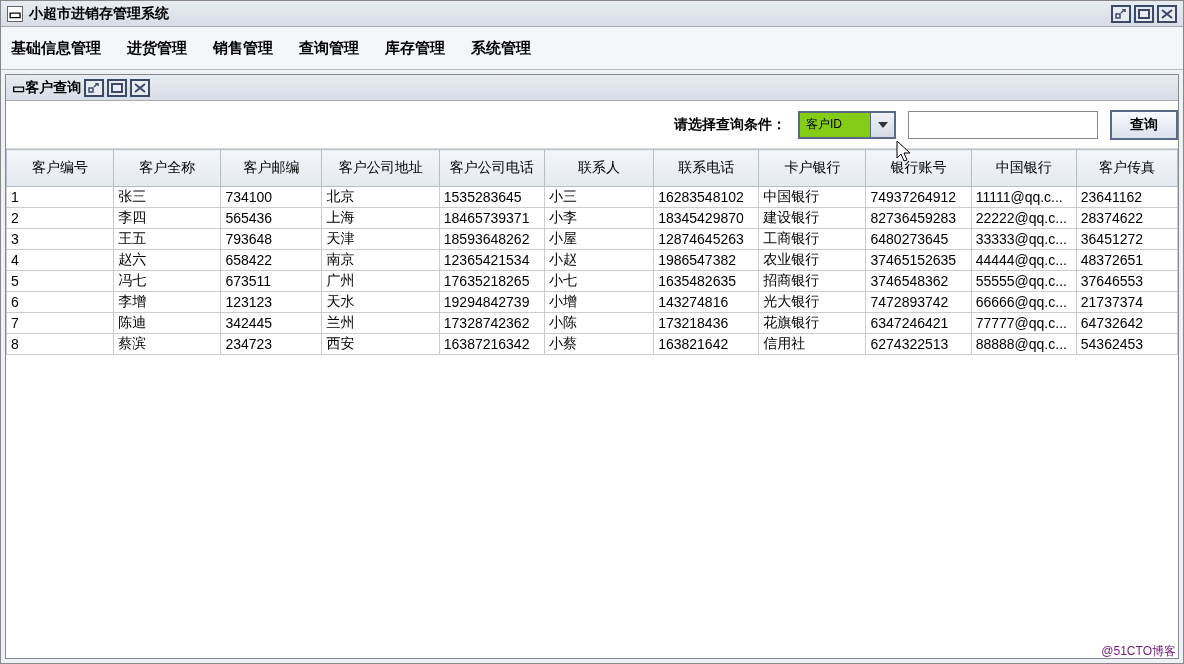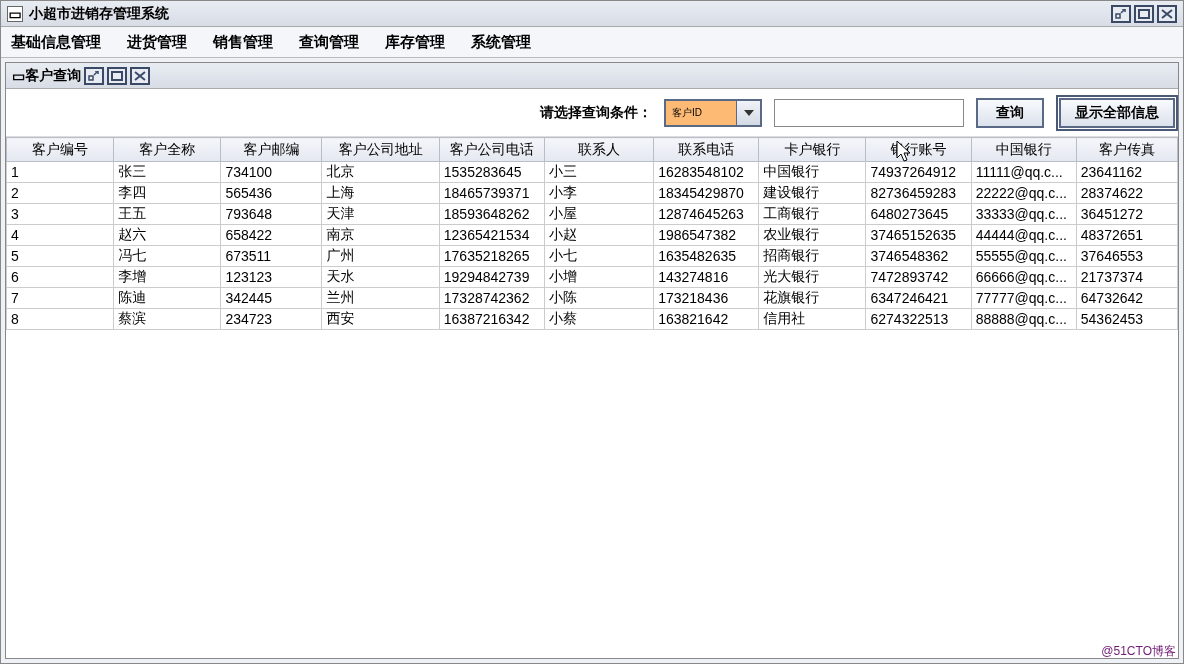--- a/index.html
+++ b/index.html
@@ -43,21 +43,21 @@
       border: 2px solid #3a4a66;
       margin-left: 3px;
       display: flex; align-items: center; justify-content: center;
       font-weight: bold;
       font-size: 12px;
       cursor: pointer;
       background: #e8ecf2;
       font-family: Arial, sans-serif;
     }
     .menubar {
-      height: 31px;
+      height: 43px;
       background: #f4f6fa;
       border-bottom: 1px solid #bbb;
       display: flex;
       align-items: center;
       padding: 0 6px;
       gap: 18px;
       font-size: 15px;
       font-weight: bold;
     }
     .menu-item { cursor: pointer; padding: 2px 4px; }
@@ -92,22 +92,22 @@
     .combo {
       display: flex;
       border: 2px solid #5a6a86;
       height: 28px;
     }
     .combo-field {
       width: 70px;
       padding: 12px 6px;
       display: flex;
       align-items: center;
-      background: #fdba74;
-      font-size: 10px;
+      background: #84cc16;
+      font-size: 12px;
     }
     .combo-btn {
       width: 24px;
       border-left: 1px solid #5a6a86;
       background: linear-gradient(#f0f3f8, #d4dae4);
       display: flex; align-items: center; justify-content: center;
       cursor: pointer;
     }
     .combo-btn svg { width: 10px; height: 6px; }
     .text-input {
@@ -137,21 +137,21 @@
     }
     table {
       border-collapse: collapse;
       width: 100%;
       table-layout: fixed;
       font-size: 14px;
     }
     thead th {
       background: linear-gradient(#f4f6fa, #e4e8f0);
       border: 1px solid #b8bec8;
-      height: 24px;
+      height: 37px;
       font-weight: normal;
       text-align: center;
       font-size: 14px;
       overflow: hidden;
       white-space: nowrap;
     }
     tbody td {
       border: 1px solid #ccc;
       height: 21px;
       padding: 0 4px;
@@ -248,23 +248,20 @@
       <div class="combo">
         <div class="combo-field">客户ID</div>
         <div class="combo-btn">
           <svg viewBox="0 0 10 6">
               <path d="M0 0 L5 6 L10 0 Z" fill="#333"></path>
             </svg>
         </div>
       </div>
       <input class="text-input" type="text" value="" style="">
       <button class="action-btn">查询</button>
-      <div class="action-btn-wrap">
-        <button class="action-btn wide">显示全部信息</button>
-      </div>
     </div>
 
     <div class="table-wrap">
       <table>
         <colgroup>
           <col class="col-id">
             <col class="col-name">
             <col class="col-zip">
             <col class="col-addr">
           <col class="col-phone">

